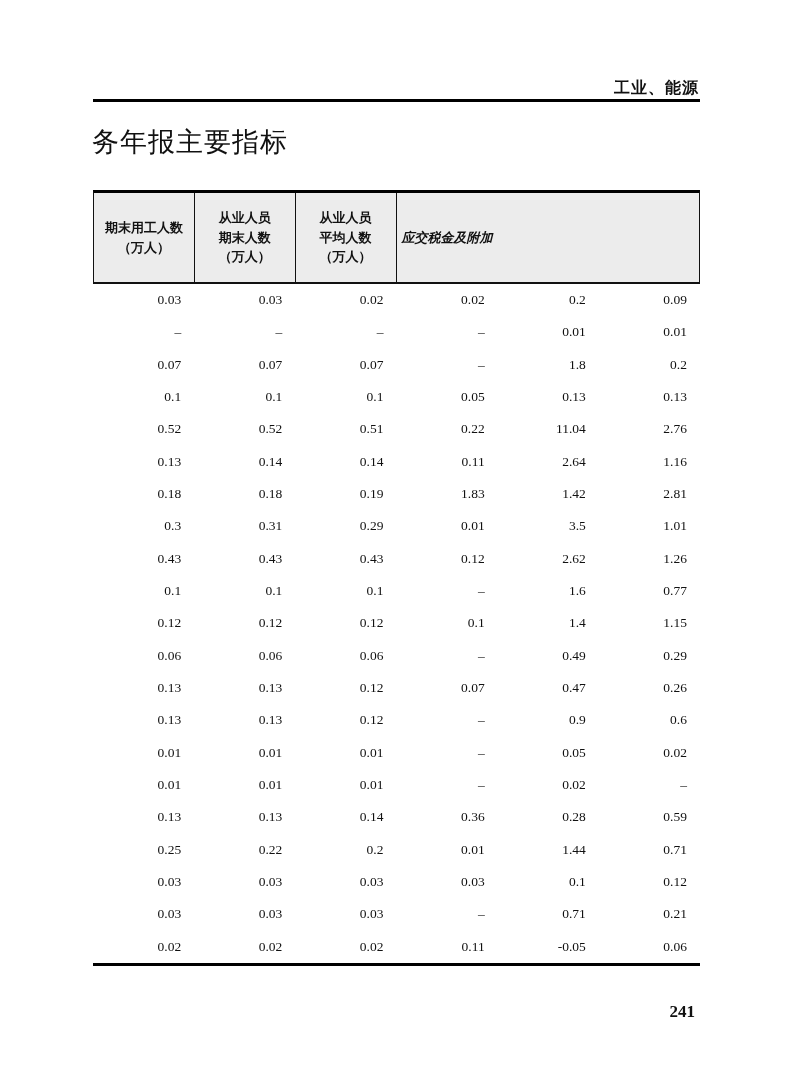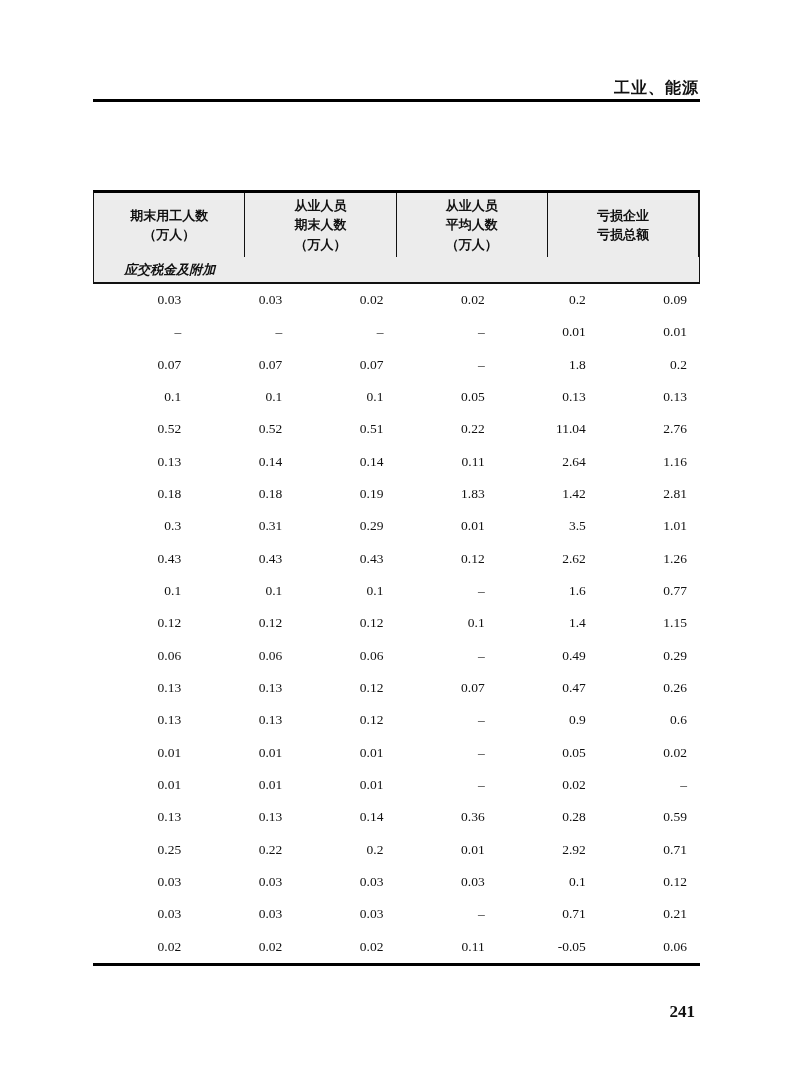--- a/index.html
+++ b/index.html
@@ -43,21 +43,21 @@
   }
   .data-table {
     position: absolute;
     left: 93px;
     top: 190px;
     width: 607px;
   }
   .thead {
     box-sizing: border-box;
     display: grid;
-    grid-template-columns: repeat(4, 1fr);
+    grid-template-columns: repeat(6, 1fr);
     height: 94px;
     background: #ececec;
     border-top: 3px solid #000;
     border-bottom: 2px solid #111;
     border-left: 1.5px solid #111;
     border-right: 1.5px solid #111;
   }
   .th {
     display: flex;
     align-items: center;
@@ -98,33 +98,32 @@
 </style>
 </head>
 <body>
 
 <div class="page">
 
   <div class="section-label">工业、能源</div>
 
   <div class="top-rule"></div>
 
+  <h1 class="doc-title">务年报主要指标</h1>
 
   <div class="data-table">
     <div class="thead">
       <div class="th">期末用工人数
 （万人）</div>
       <div class="th">从业人员
 期末人数
 （万人）</div>
       <div class="th">从业人员
 平均人数
 （万人）</div>
-      <div class="th">亏损企业
-亏损总额</div>
       <div class="th">应交税金及附加</div>
     </div>
     <div class="tbody">
         <div class="tr">
           <div class="td">0.03</div>
           <div class="td">0.03</div>
           <div class="td">0.02</div>
           <div class="td">0.02</div>
           <div class="td">0.2</div>
           <div class="td">0.09</div>
@@ -255,21 +254,21 @@
           <div class="td">0.14</div>
           <div class="td">0.36</div>
           <div class="td">0.28</div>
           <div class="td">0.59</div>
         </div>
         <div class="tr">
           <div class="td">0.25</div>
           <div class="td">0.22</div>
           <div class="td">0.2</div>
           <div class="td">0.01</div>
-          <div class="td">2.92</div>
+          <div class="td">1.44</div>
           <div class="td">0.71</div>
         </div>
         <div class="tr">
           <div class="td">0.03</div>
           <div class="td">0.03</div>
           <div class="td">0.03</div>
           <div class="td">0.03</div>
           <div class="td">0.1</div>
           <div class="td">0.12</div>
         </div>

